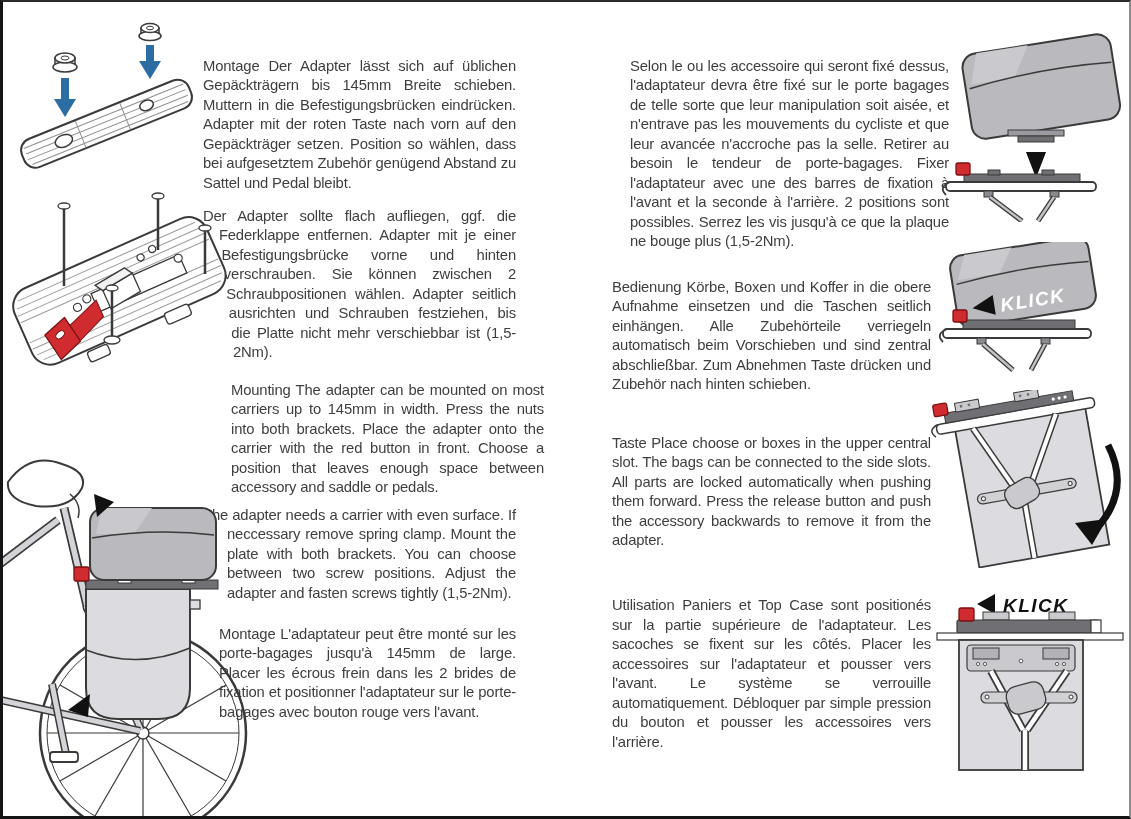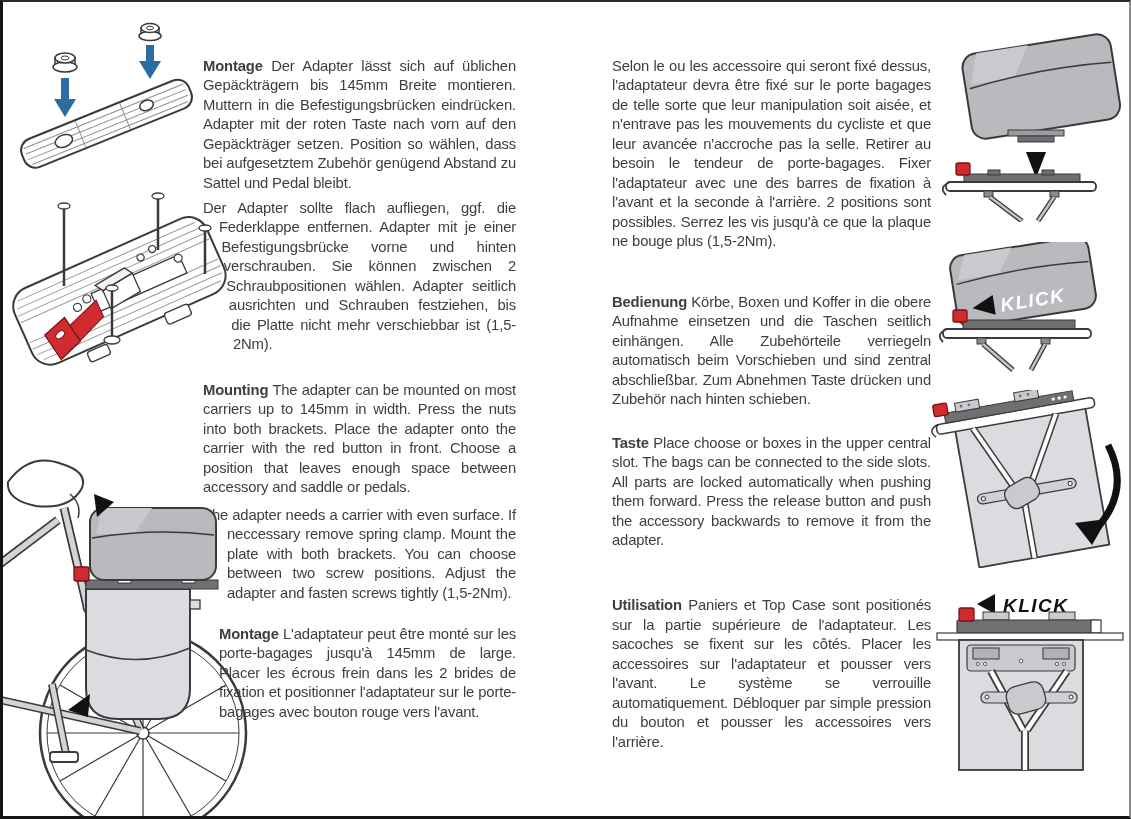--- a/index.html
+++ b/index.html
@@ -3,39 +3,39 @@
 <meta charset="utf-8">
 <style>
   html,body{margin:0;padding:0;background:#ffffff;}
   body{width:1131px;height:819px;position:relative;overflow:hidden;
        font-family:"Liberation Sans",sans-serif;}
   .frame{position:absolute;inset:0;pointer-events:none;
          border-left:3px solid #141414;border-top:2px solid #2a2a2a;
          border-bottom:3px solid #141414;border-right:2px solid #8d8d8d;z-index:50;}
   .para{position:absolute;font-size:14.8px;line-height:19.5px;color:#3e3e3e;
         text-align:justify;letter-spacing:-0.15px;}
-  .para b{font-weight:bold;}
+  .para b{font-weight:normal;}
   .colL{left:203px;width:313px;}
   .colR{left:612px;width:319px;}
-  .pt1{top:42px;} .pt2{top:184px;} .pt3{top:366px;} .pt4{top:491px;}
+  .pt1{top:42px;} .pt2{top:192px;} .pt3{top:366px;margin-left:28px;} .pt4{top:491px;}
   .pt5{top:610px;padding-left:16px;width:297px;}
-  .pt6{top:42px;} .pt7{top:278px;} .pt8{top:419px;} .pt9{top:560px;margin-top:36px;}
+  .pt6{top:42px;margin-left:18px;} .pt7{top:263px;} .pt8{top:419px;} .pt9{top:560px;margin-top:36px;}
   .sp{float:left;}
   .sp2{width:30px;height:150px;shape-outside:polygon(0 24px,14px 24px,30px 150px,0 150px);}
   .sp4{width:24px;height:115px;shape-outside:polygon(0 20px,24px 20px,24px 115px,0 115px);}
   .illus{position:absolute;}
   svg text.klick{font-family:"Liberation Sans",sans-serif;font-weight:bold;
                  font-style:italic;letter-spacing:1.5px;}
 </style>
 </head>
 <body>
 
 <div class="frame"></div>
 
-<p class="para colL pt1"><b>Montage</b><span> Der Adapter lässt sich auf üblichen Gepäckträgern bis 145mm Breite montieren. Muttern in die Befestigungsbrücken eindrücken. Adapter mit der roten Taste nach vorn auf den Gepäckträger setzen. Position so wählen, dass bei aufgesetztem Zubehör genügend Abstand zu Sattel und Pedal bleibt.</span></p>
+<p class="para colL pt1"><b>Montage</b><span> Der Adapter lässt sich auf üblichen Gepäckträgern bis 145mm Breite schieben. Muttern in die Befestigungsbrücken eindrücken. Adapter mit der roten Taste nach vorn auf den Gepäckträger setzen. Position so wählen, dass bei aufgesetztem Zubehör genügend Abstand zu Sattel und Pedal bleibt.</span></p>
 
 <p class="para colL pt2"><span class="sp sp2"></span><b></b><span>Der Adapter sollte flach aufliegen, ggf. die Federklappe entfernen. Adapter mit je einer Befestigungsbrücke vorne und hinten verschrauben. Sie können zwischen 2 Schraubpositionen wählen. Adapter seitlich ausrichten und Schrauben festziehen, bis die Platte nicht mehr verschiebbar ist (1,5-2Nm).</span></p>
 
 <p class="para colL pt3"><b>Mounting</b><span> The adapter can be mounted on most carriers up to 145mm in width. Press the nuts into both brackets. Place the adapter onto the carrier with the red button in front. Choose a position that leaves enough space between accessory and saddle or pedals.</span></p>
 
 <p class="para colL pt4"><span class="sp sp4"></span><b></b><span>The adapter needs a carrier with even surface. If neccessary remove spring clamp. Mount the plate with both brackets. You can choose between two screw positions. Adjust the adapter and fasten screws tightly (1,5-2Nm).</span></p>
 
 <p class="para colL pt5"><b>Montage</b><span> L'adaptateur peut être monté sur les porte-bagages jusqu'à 145mm de large. Placer les écrous frein dans les 2 brides de fixation et positionner l'adaptateur sur le porte-bagages avec bouton rouge vers l'avant.</span></p>
 
 <p class="para colR pt6"><b></b><span>Selon le ou les accessoire qui seront fixé dessus, l'adaptateur devra être fixé sur le porte bagages de telle sorte que leur manipulation soit aisée, et n'entrave pas les mouvements du cycliste et que leur avancée n'accroche pas la selle. Retirer au besoin le tendeur de porte-bagages. Fixer l'adaptateur avec une des barres de fixation à l'avant et la seconde à l'arrière. 2 positions sont possibles. Serrez les vis jusqu'à ce que la plaque ne bouge plus (1,5-2Nm).</span></p>

